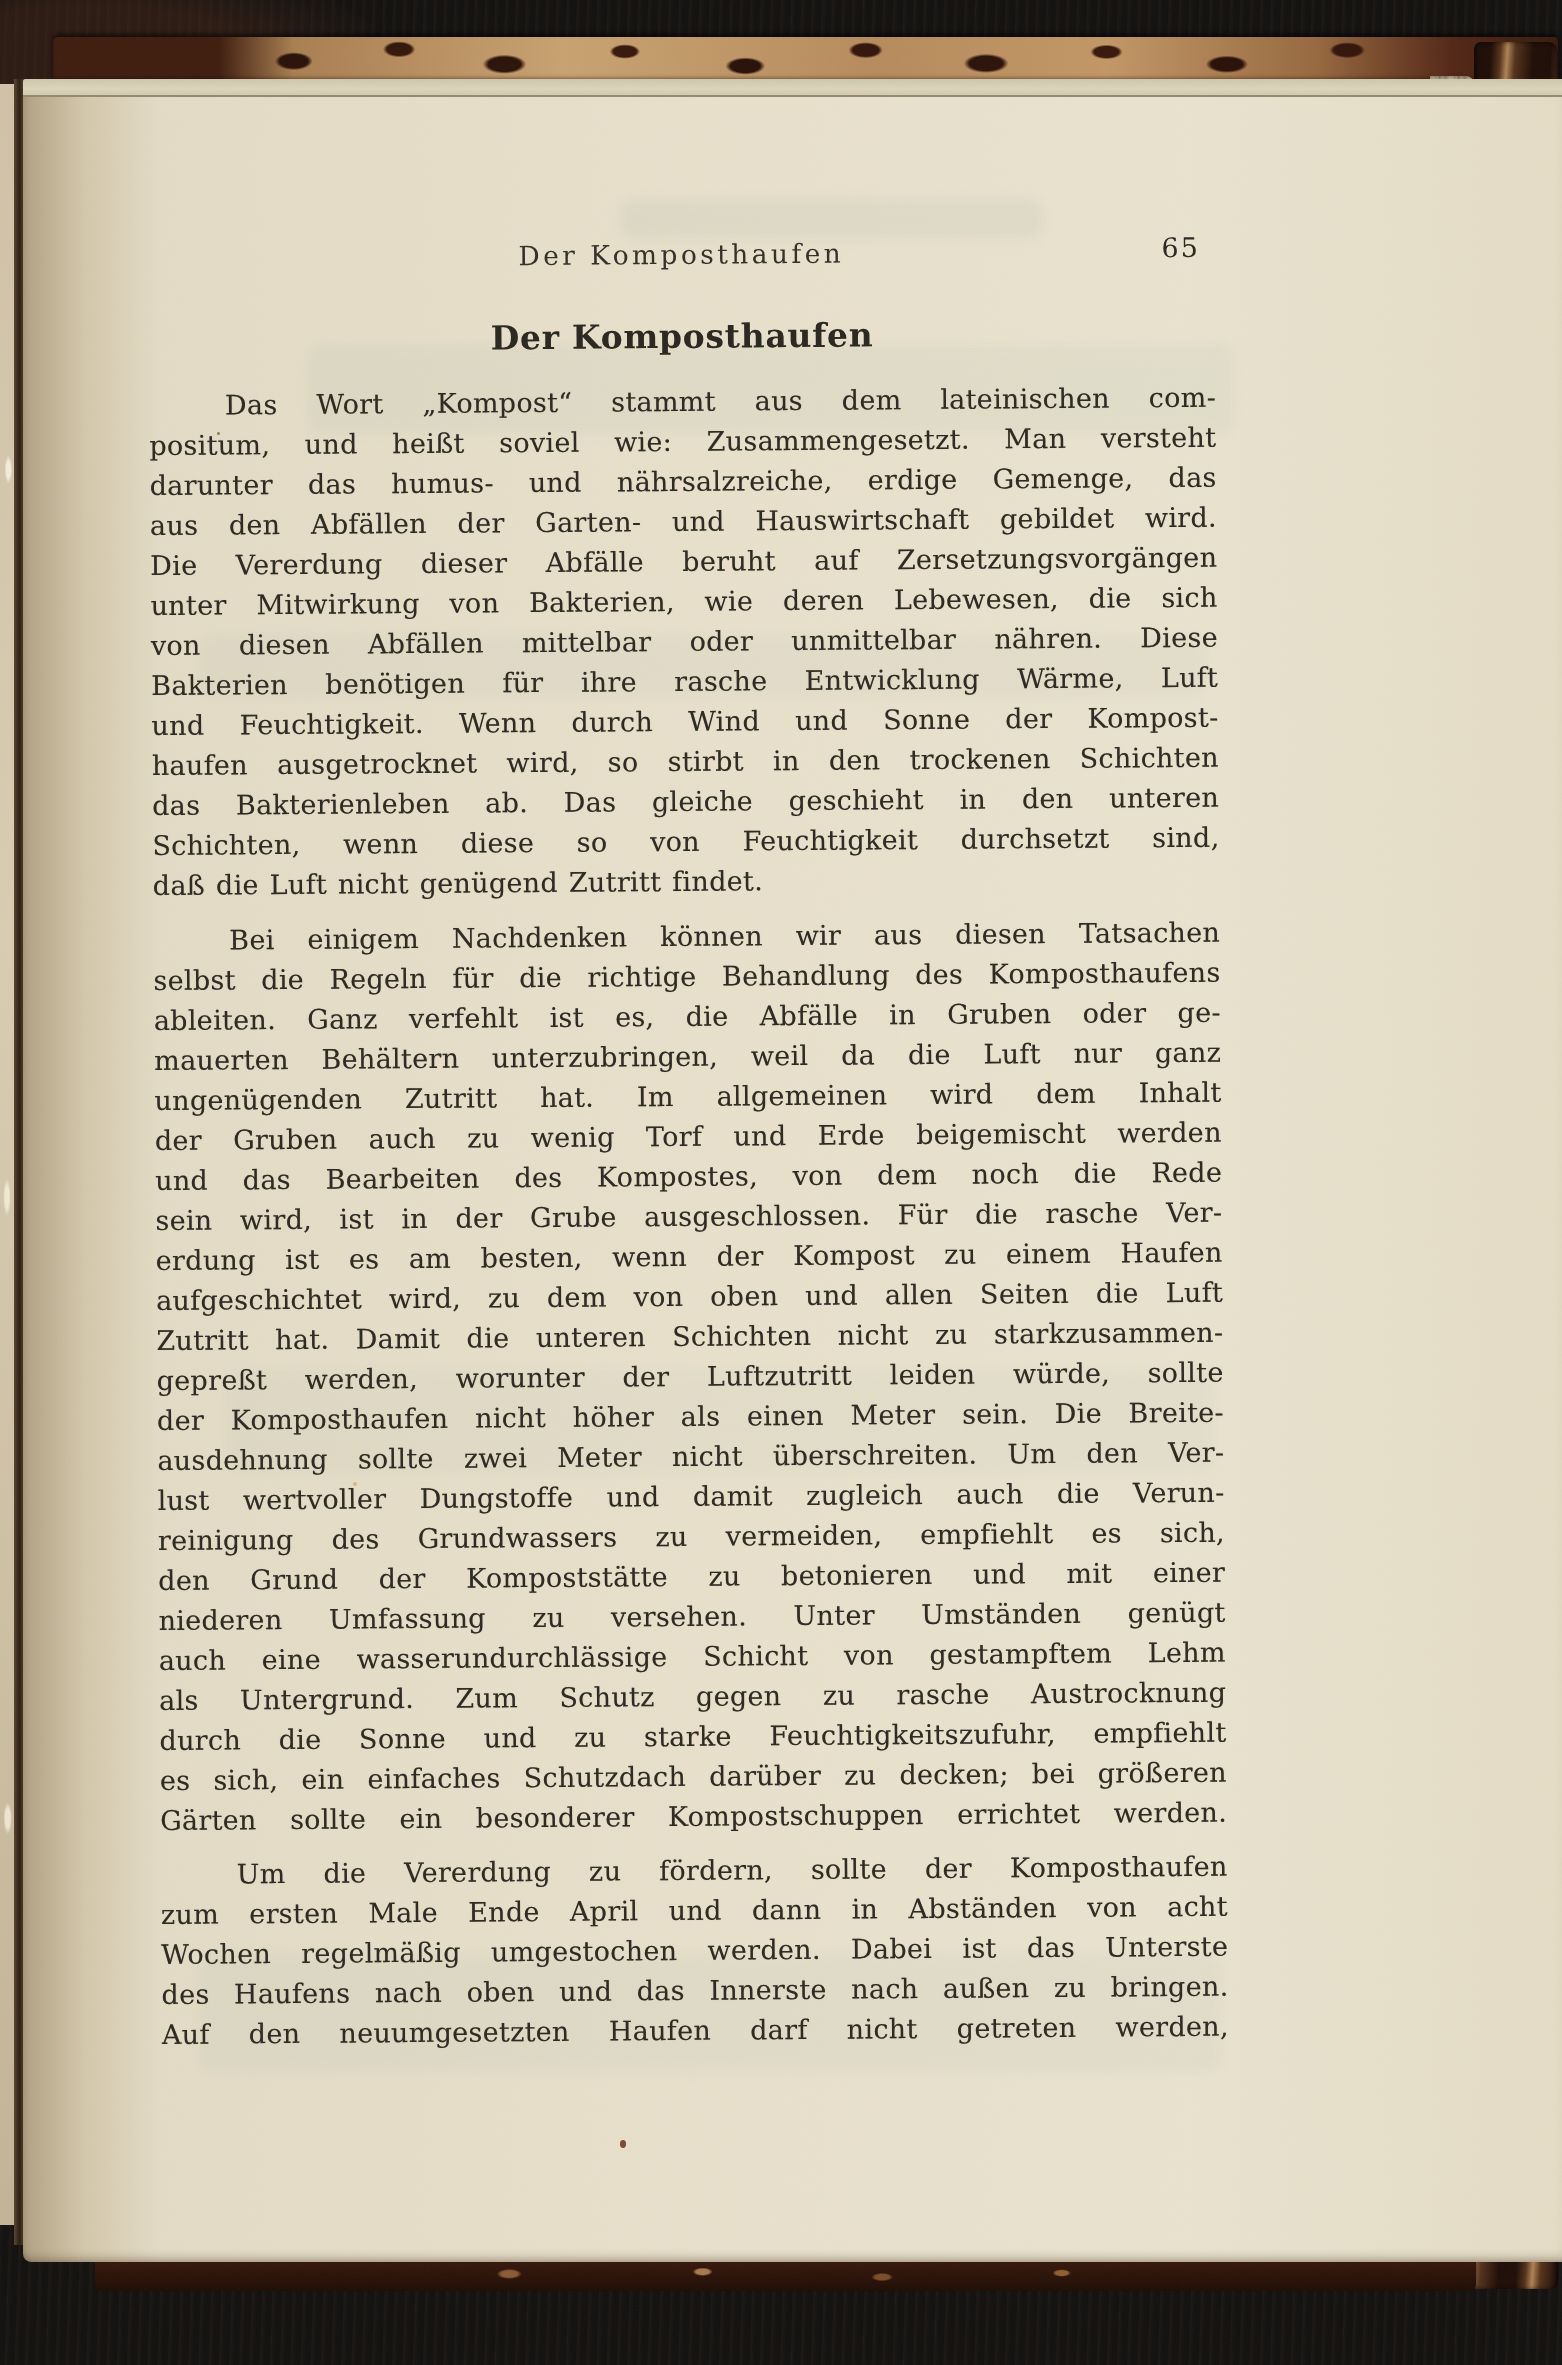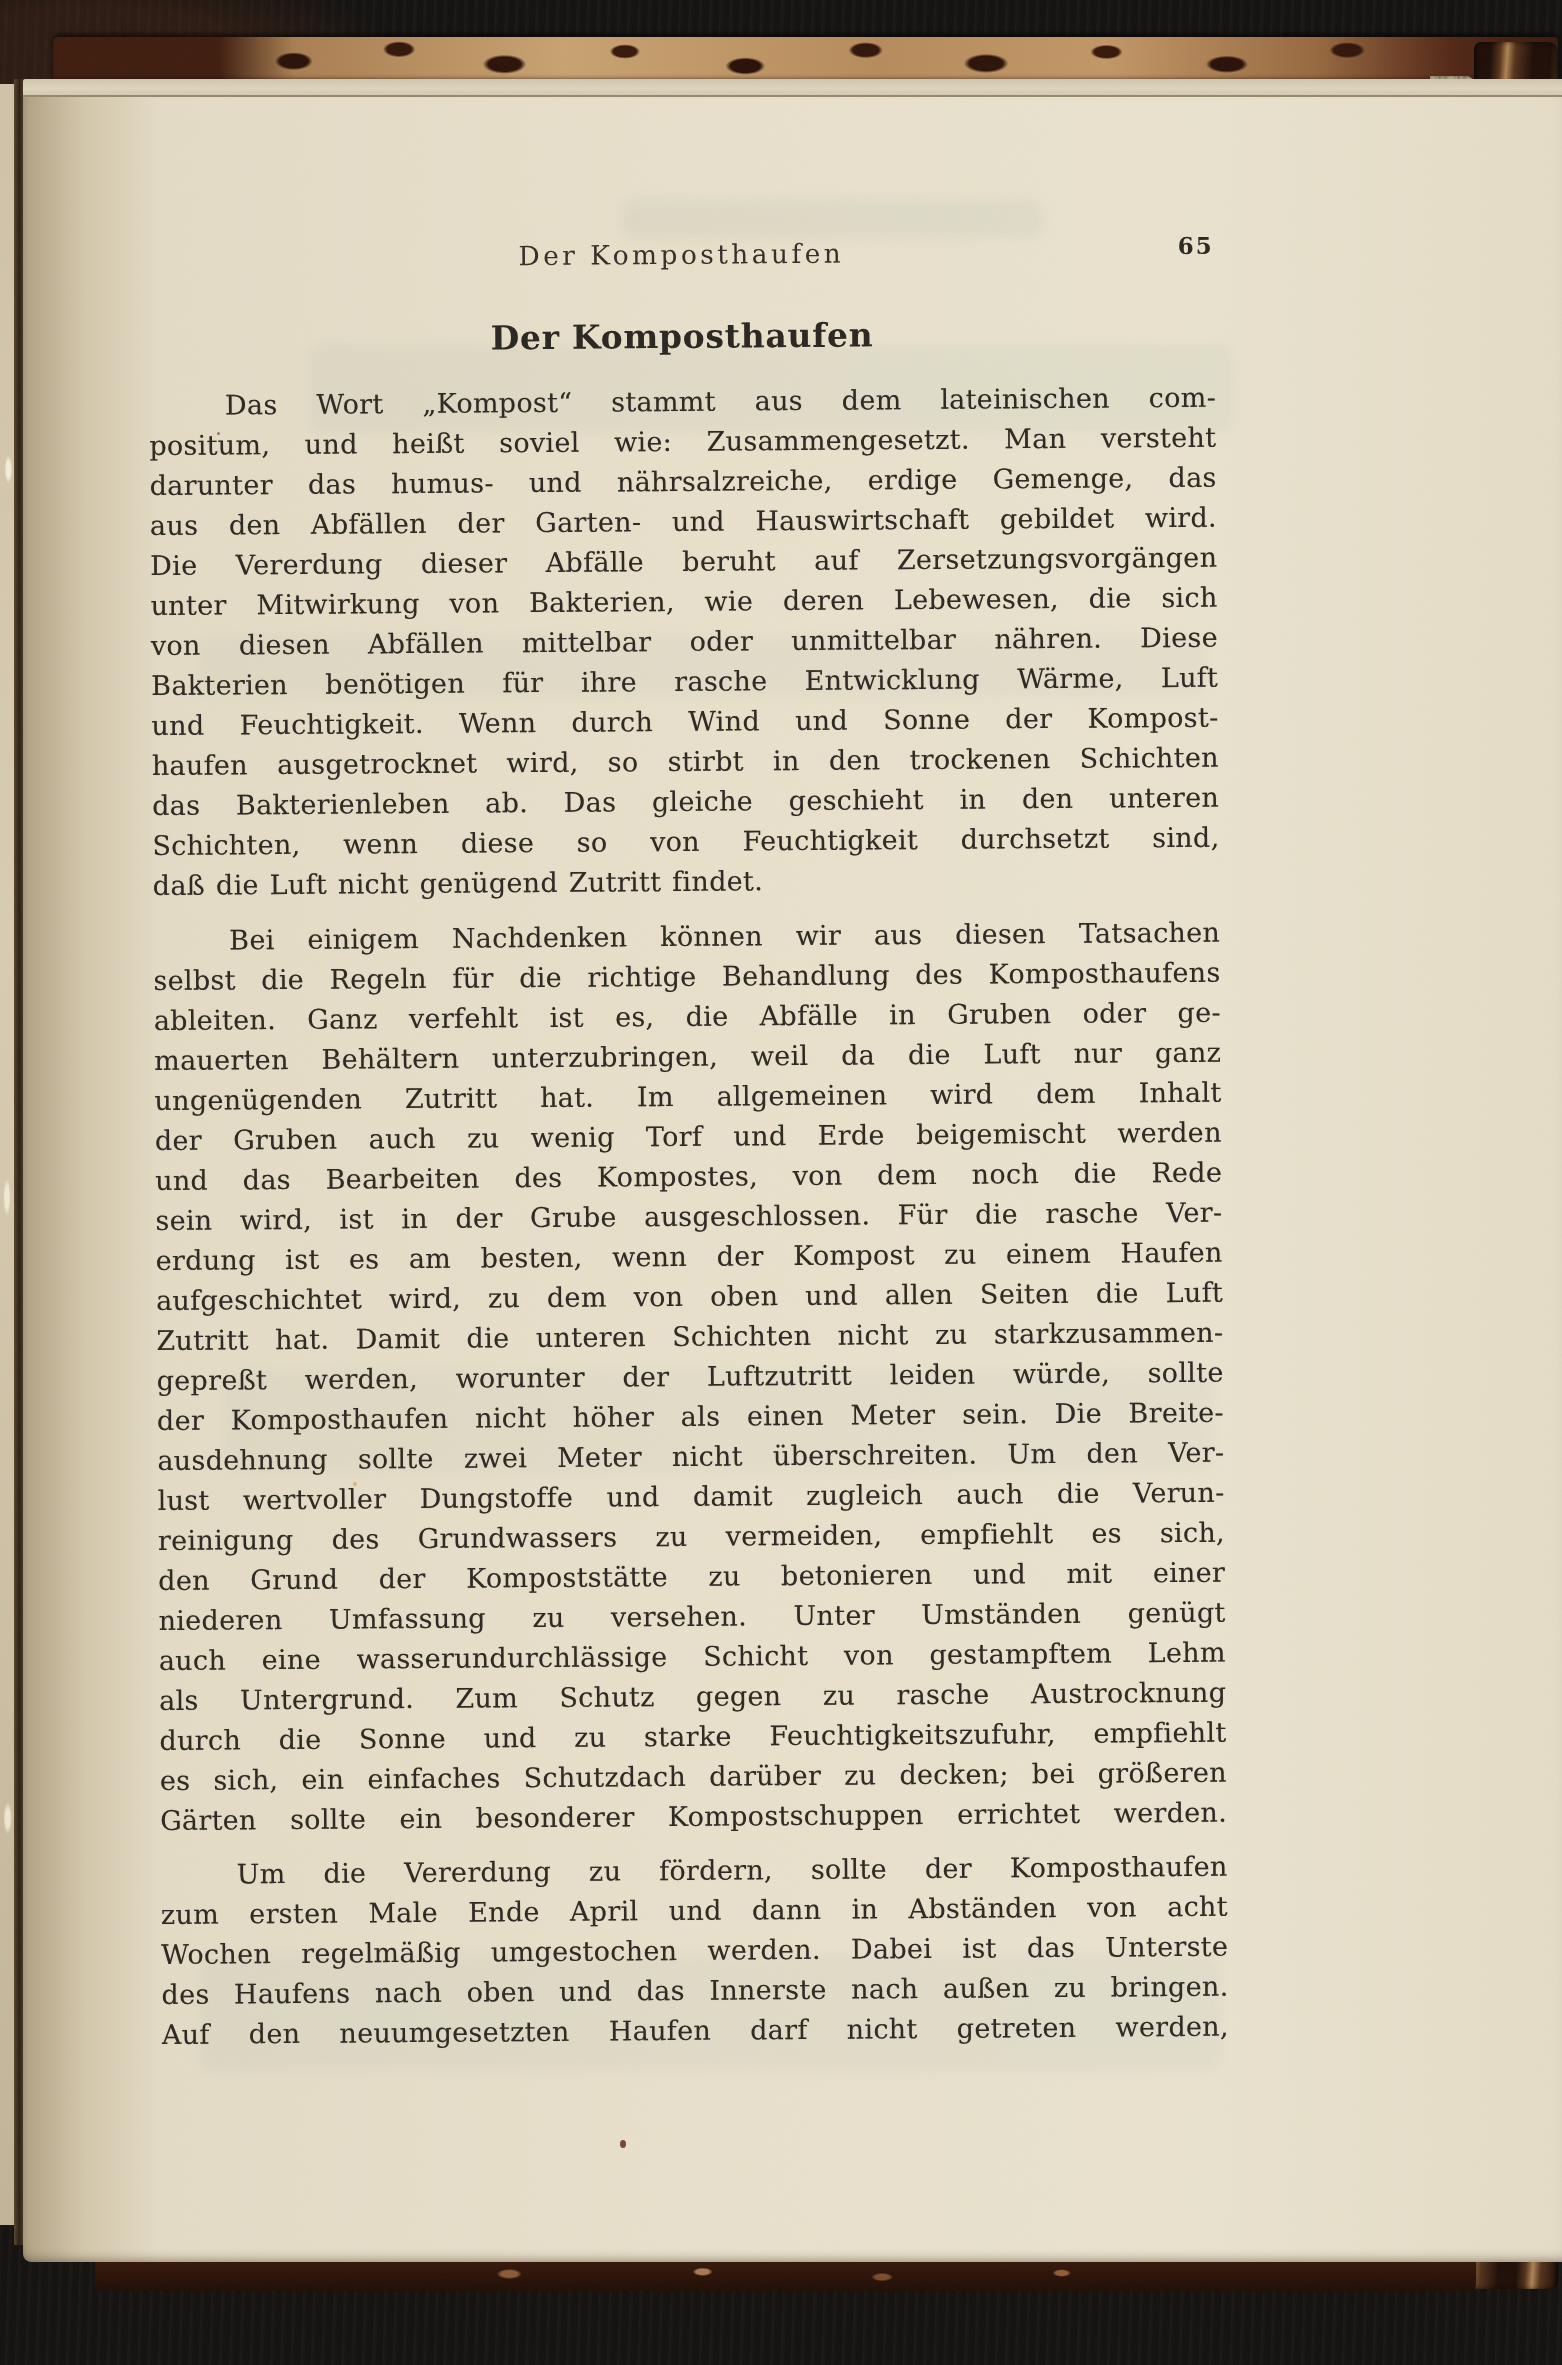--- a/index.html
+++ b/index.html
@@ -86,21 +86,21 @@
 
   
   .ghost{position:absolute;filter:blur(6.1px);background:rgba(125,155,150,.10);border-radius:13.6px;}
 
   .speck{position:absolute;border-radius:50%;}
 
   
   .text-rot{position:absolute;left:0;top:0;width:100%;height:100%;transform:rotate(-0.45deg);transform-origin:50% 38%;}
   .running-row{position:absolute;left:130px;top:159px;width:1067px;height:35px;color:#35302a;}
   .rh{display:block;text-align:center;font-size:26.5px;letter-spacing:3.4px;}
-  .pn{position:absolute;right:1px;top:-2.7px;font-size:23px;letter-spacing:2px;color:#2d2922;font-weight:bold;}
+  .pn{position:absolute;right:15px;top:-2.7px;font-size:27px;letter-spacing:2px;color:#2d2922;}
   .chapter-heading{position:absolute;left:130px;top:237px;width:1067px;margin:0;
     text-align:center;font-size:33px;font-weight:bold;letter-spacing:0.7px;color:#2b2721;}
   .para{position:absolute;left:130px;width:1067px;color:#2e2a23;font-size:27px;
     letter-spacing:0.3px;word-spacing:2px;}
   .para .line{height:40px;line-height:40px;white-space:nowrap;text-align:justify;text-align-last:justify;
     box-sizing:border-box;width:100%;text-shadow:0 0 0.7px rgba(30,25,18,.35);}
   .para .line.first{padding-left:76px;}
   .para .line.noslast{text-align-last:left;}
   .p0{top:302px;} .p1{top:837px;} .p2{top:1771px;}
 

